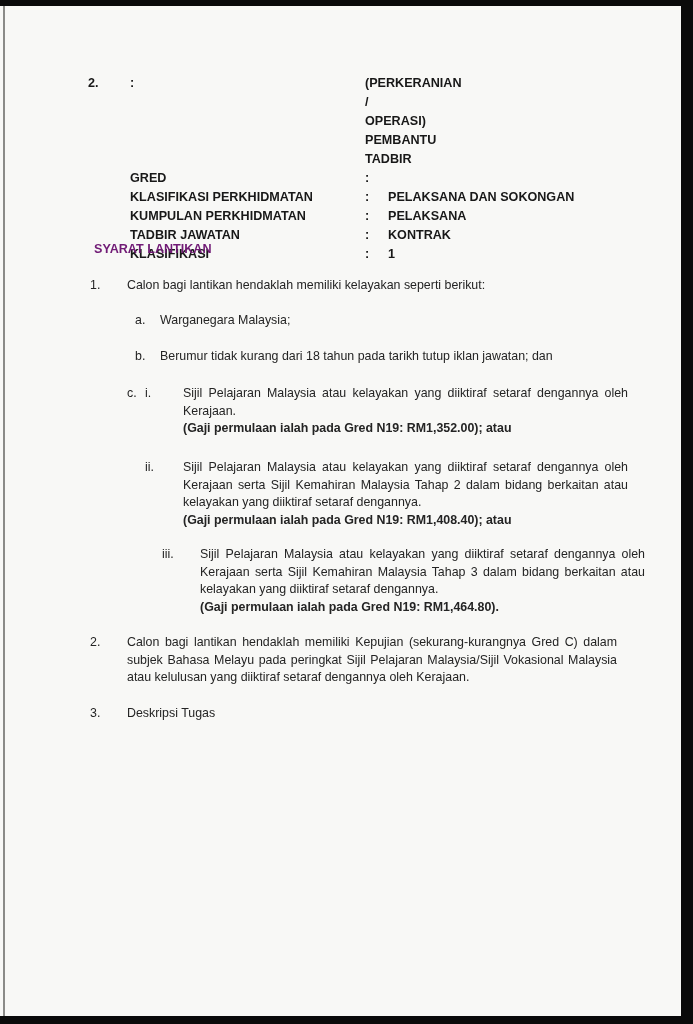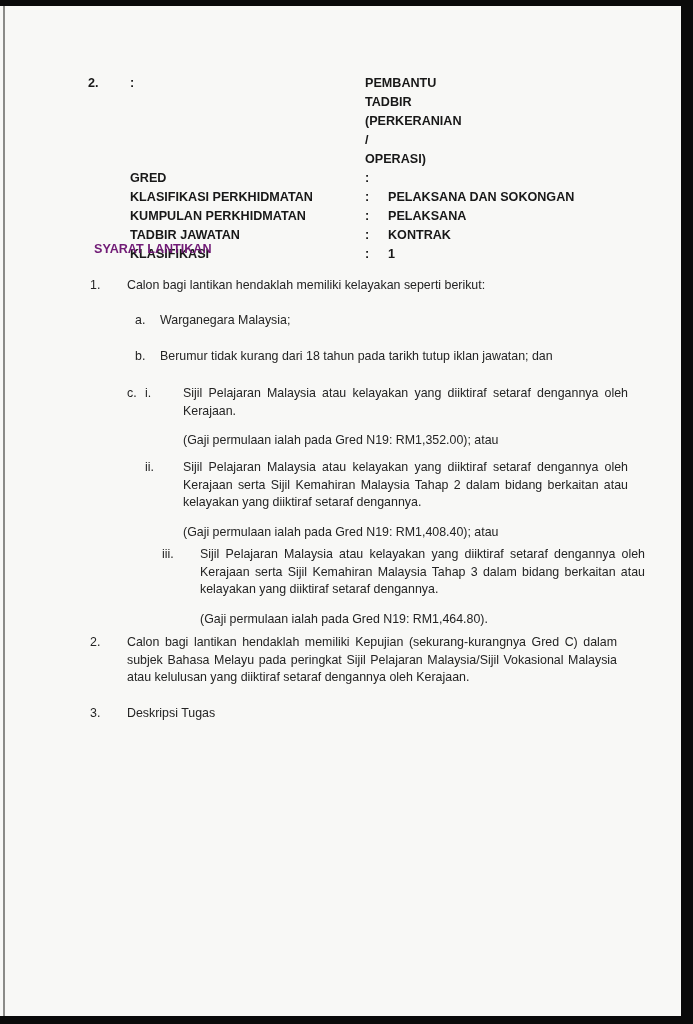--- a/index.html
+++ b/index.html
@@ -47,39 +47,39 @@
   .letter-item { display:grid; grid-template-columns:25px 1fr; }
   .item-a { top:312px; left:135px; width:450px; }
   .item-b { top:348px; left:135px; width:480px; }
 
   
   .c-block { top:385px; left:127px; width:501px; }
   .c-grid { display:grid; grid-template-columns:18px 38px 1fr; }
   .roman-block { display:grid; grid-template-columns:38px 1fr; }
   .roman-ii  { top:459px; left:145px; width:483px; }
   .roman-iii { top:546px; left:162px; width:483px; }
-  .salary-note { margin-top:12px; }
+  .salary-note { margin-top:0;font-weight:bold; }
 </style>
 </head>
 <body>
 
 <div class="page">
 
   <div class="edge edge-top"></div>
   <div class="edge edge-right"></div>
   <div class="edge edge-bottom"></div>
   <div class="edge-left-line"></div>
 
   <div class="abs job-block">
     <div class="job-row">
       <div class="cell">2.</div>
       <div class="cell">:</div>
       <div class="cell">
+        <div>(PERKERANIAN / OPERASI)</div>
         <div>PEMBANTU TADBIR</div>
-        <div>(PERKERANIAN / OPERASI)</div>
       </div>
     </div>
     <div class="job-row">
       <div class="cell"></div>
       <div class="cell">GRED</div>
       <div class="cell">:</div>
     </div>
     <div class="job-row">
       <div class="cell"></div>
       <div class="cell">KLASIFIKASI PERKHIDMATAN</div>

